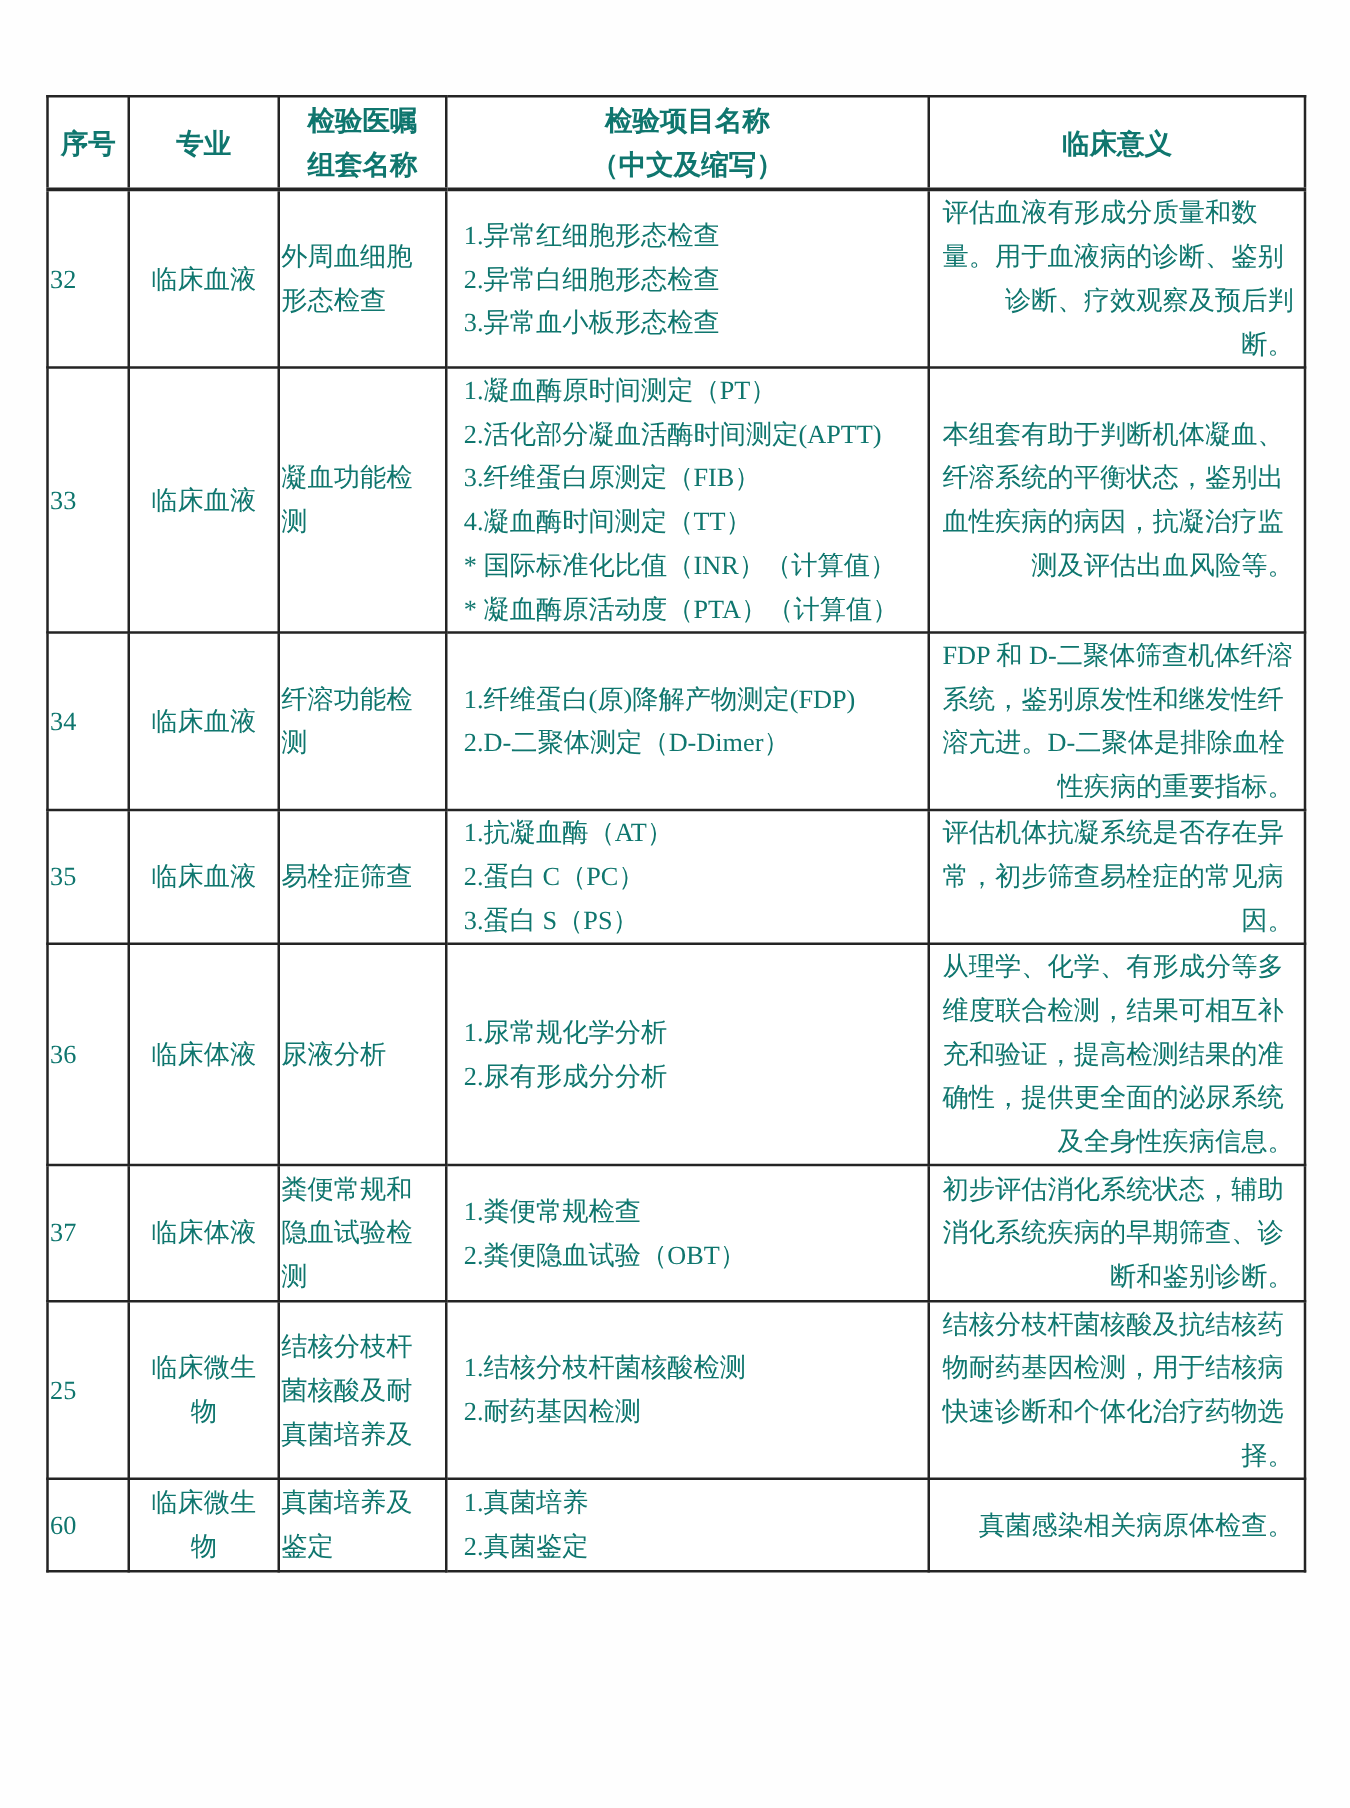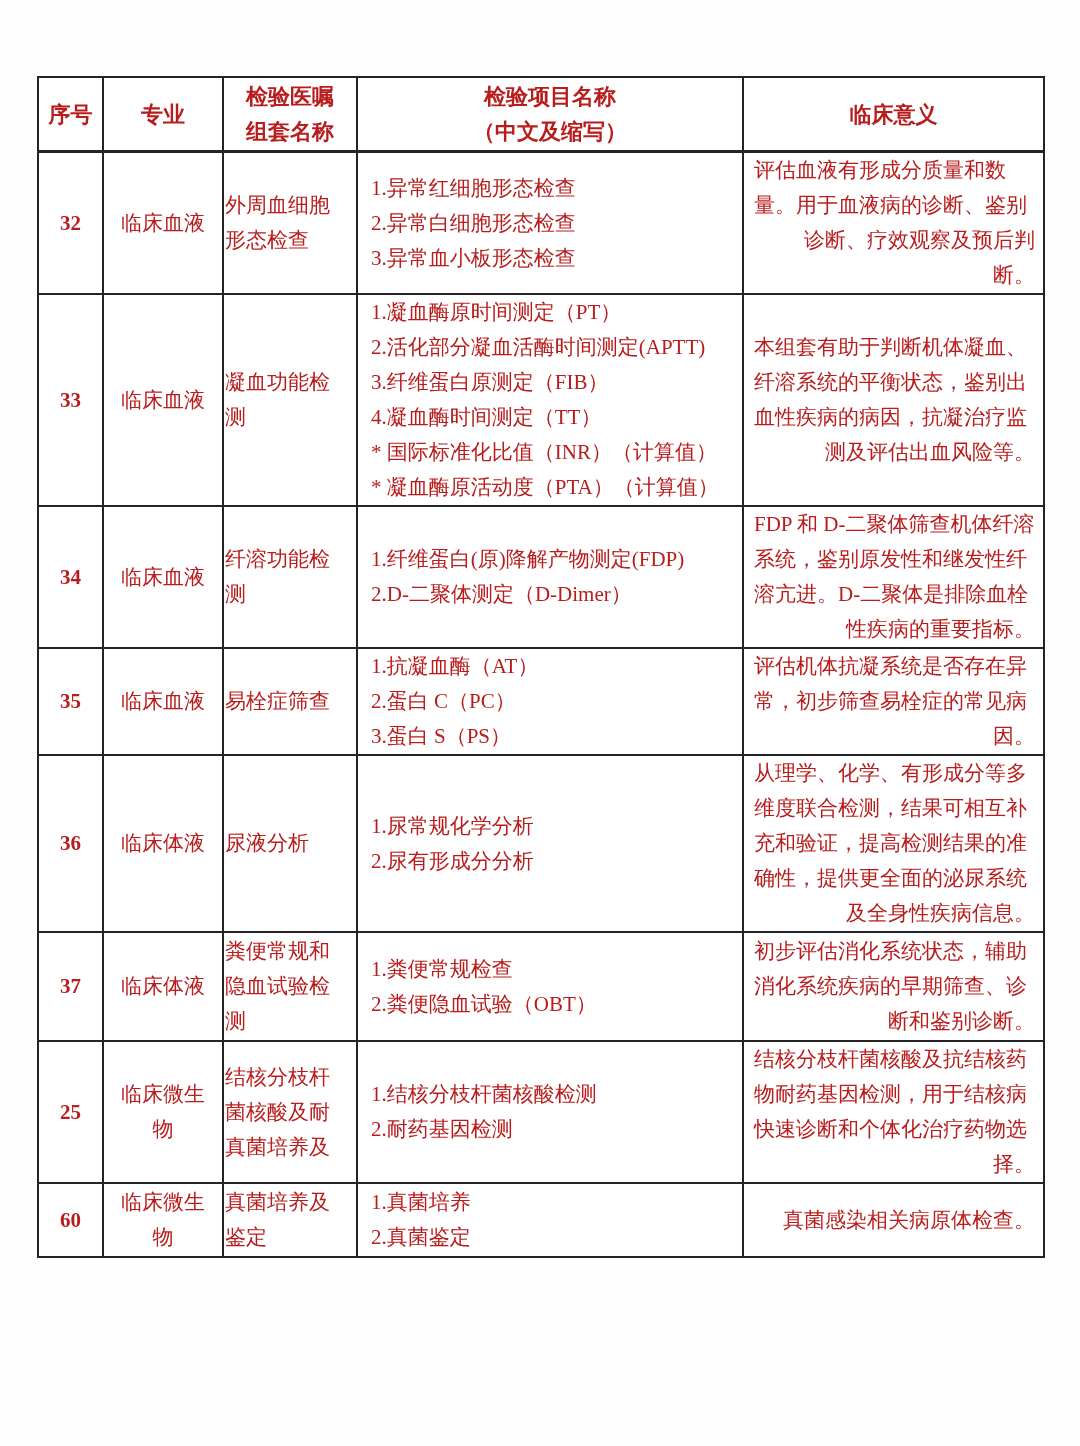--- a/index.html
+++ b/index.html
@@ -1,21 +1,21 @@
 <!DOCTYPE html>
 <html><head>
 <meta charset="utf-8">
 <style>
   html,body{margin:0;padding:0;background:#ffffff;}
   .page{
     position:relative;
     width:1080px;height:1446px;
     background:#fefefe;
     font-family:"Liberation Serif", serif;
-    color:#b91c1c;
+    color:#0f766e;
     overflow:hidden;
   }
   table#lab-table{
     position:absolute;left:37px;top:76px;
     width:1006px;
     border-collapse:collapse;
     table-layout:fixed;
   }
   #lab-table td,#lab-table th{
     border:2px solid #242424;
@@ -27,21 +27,21 @@
   #lab-table thead tr{height:70px;}
   #lab-table th{
     font-family:"Liberation Sans", sans-serif;
     font-weight:700;
     font-size:22px;
     text-align:center;
     border-bottom:3px solid #242424;
     background:#ffffff;
   }
   #lab-table td{background:#ffffff;}
-  .c-no{text-align:center;font-weight:bold;}
+  .c-no{text-align:left;}
   .c-spec{text-align:center;}
   .c-pkg{text-align:left;}
   td.c-items{text-align:left;padding:0 6px 0 13px;}
   td.c-sig{text-align:left;padding:0 8px 0 10px;}
   td.c-sig div{text-align:justify;}
   td.c-sig div:last-child{text-align:right;margin-left:20px;}
   
   #lab-table tbody tr:nth-child(1){height:107px;}
   #lab-table tbody tr:nth-child(2){height:210px;}
   #lab-table tbody tr:nth-child(3){height:140px;}

